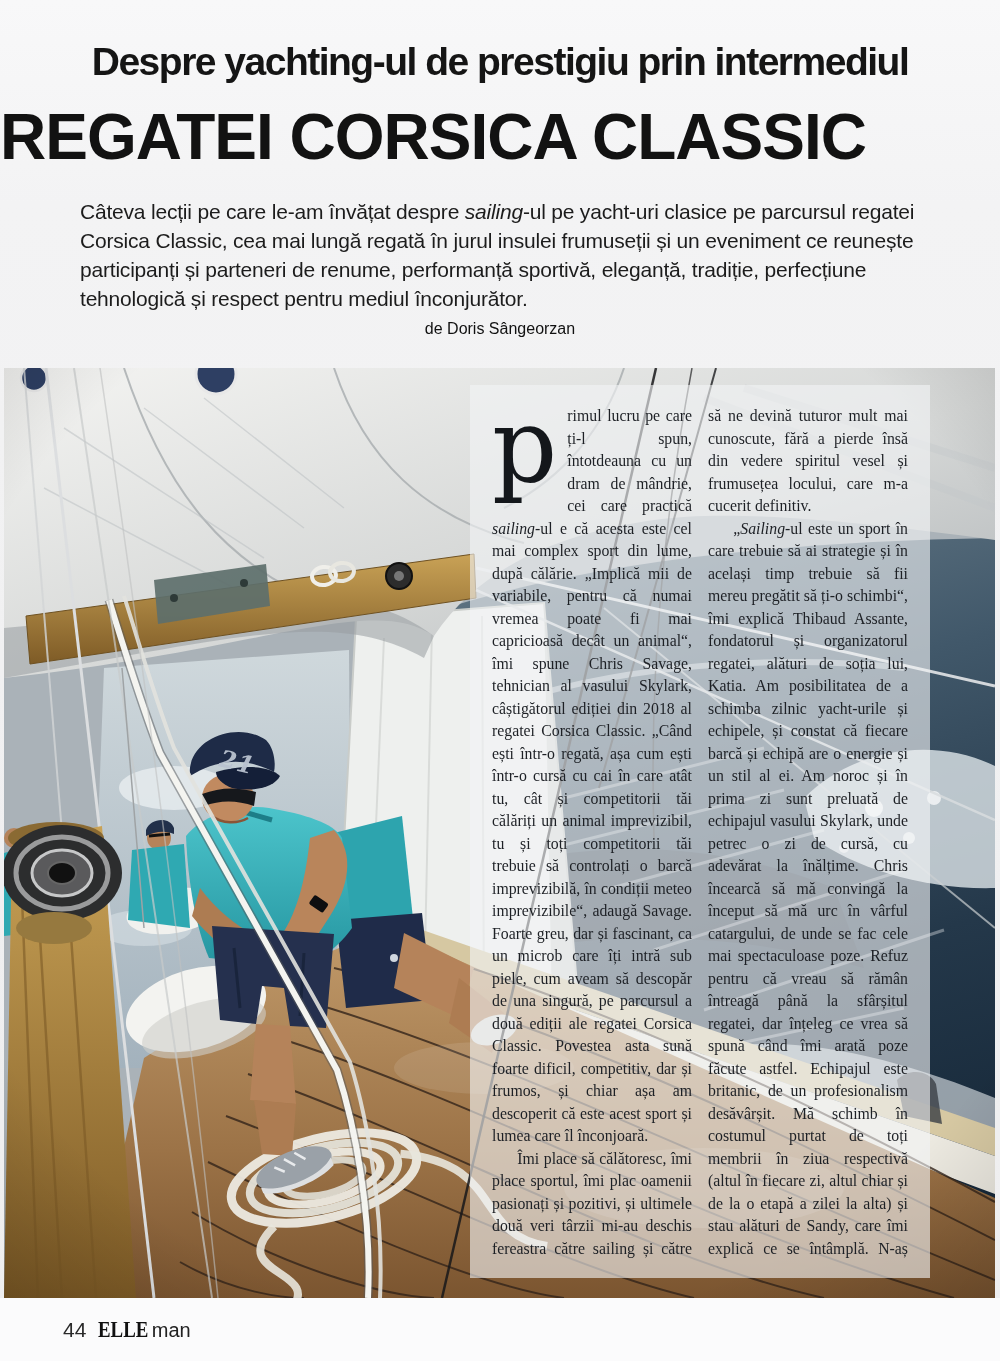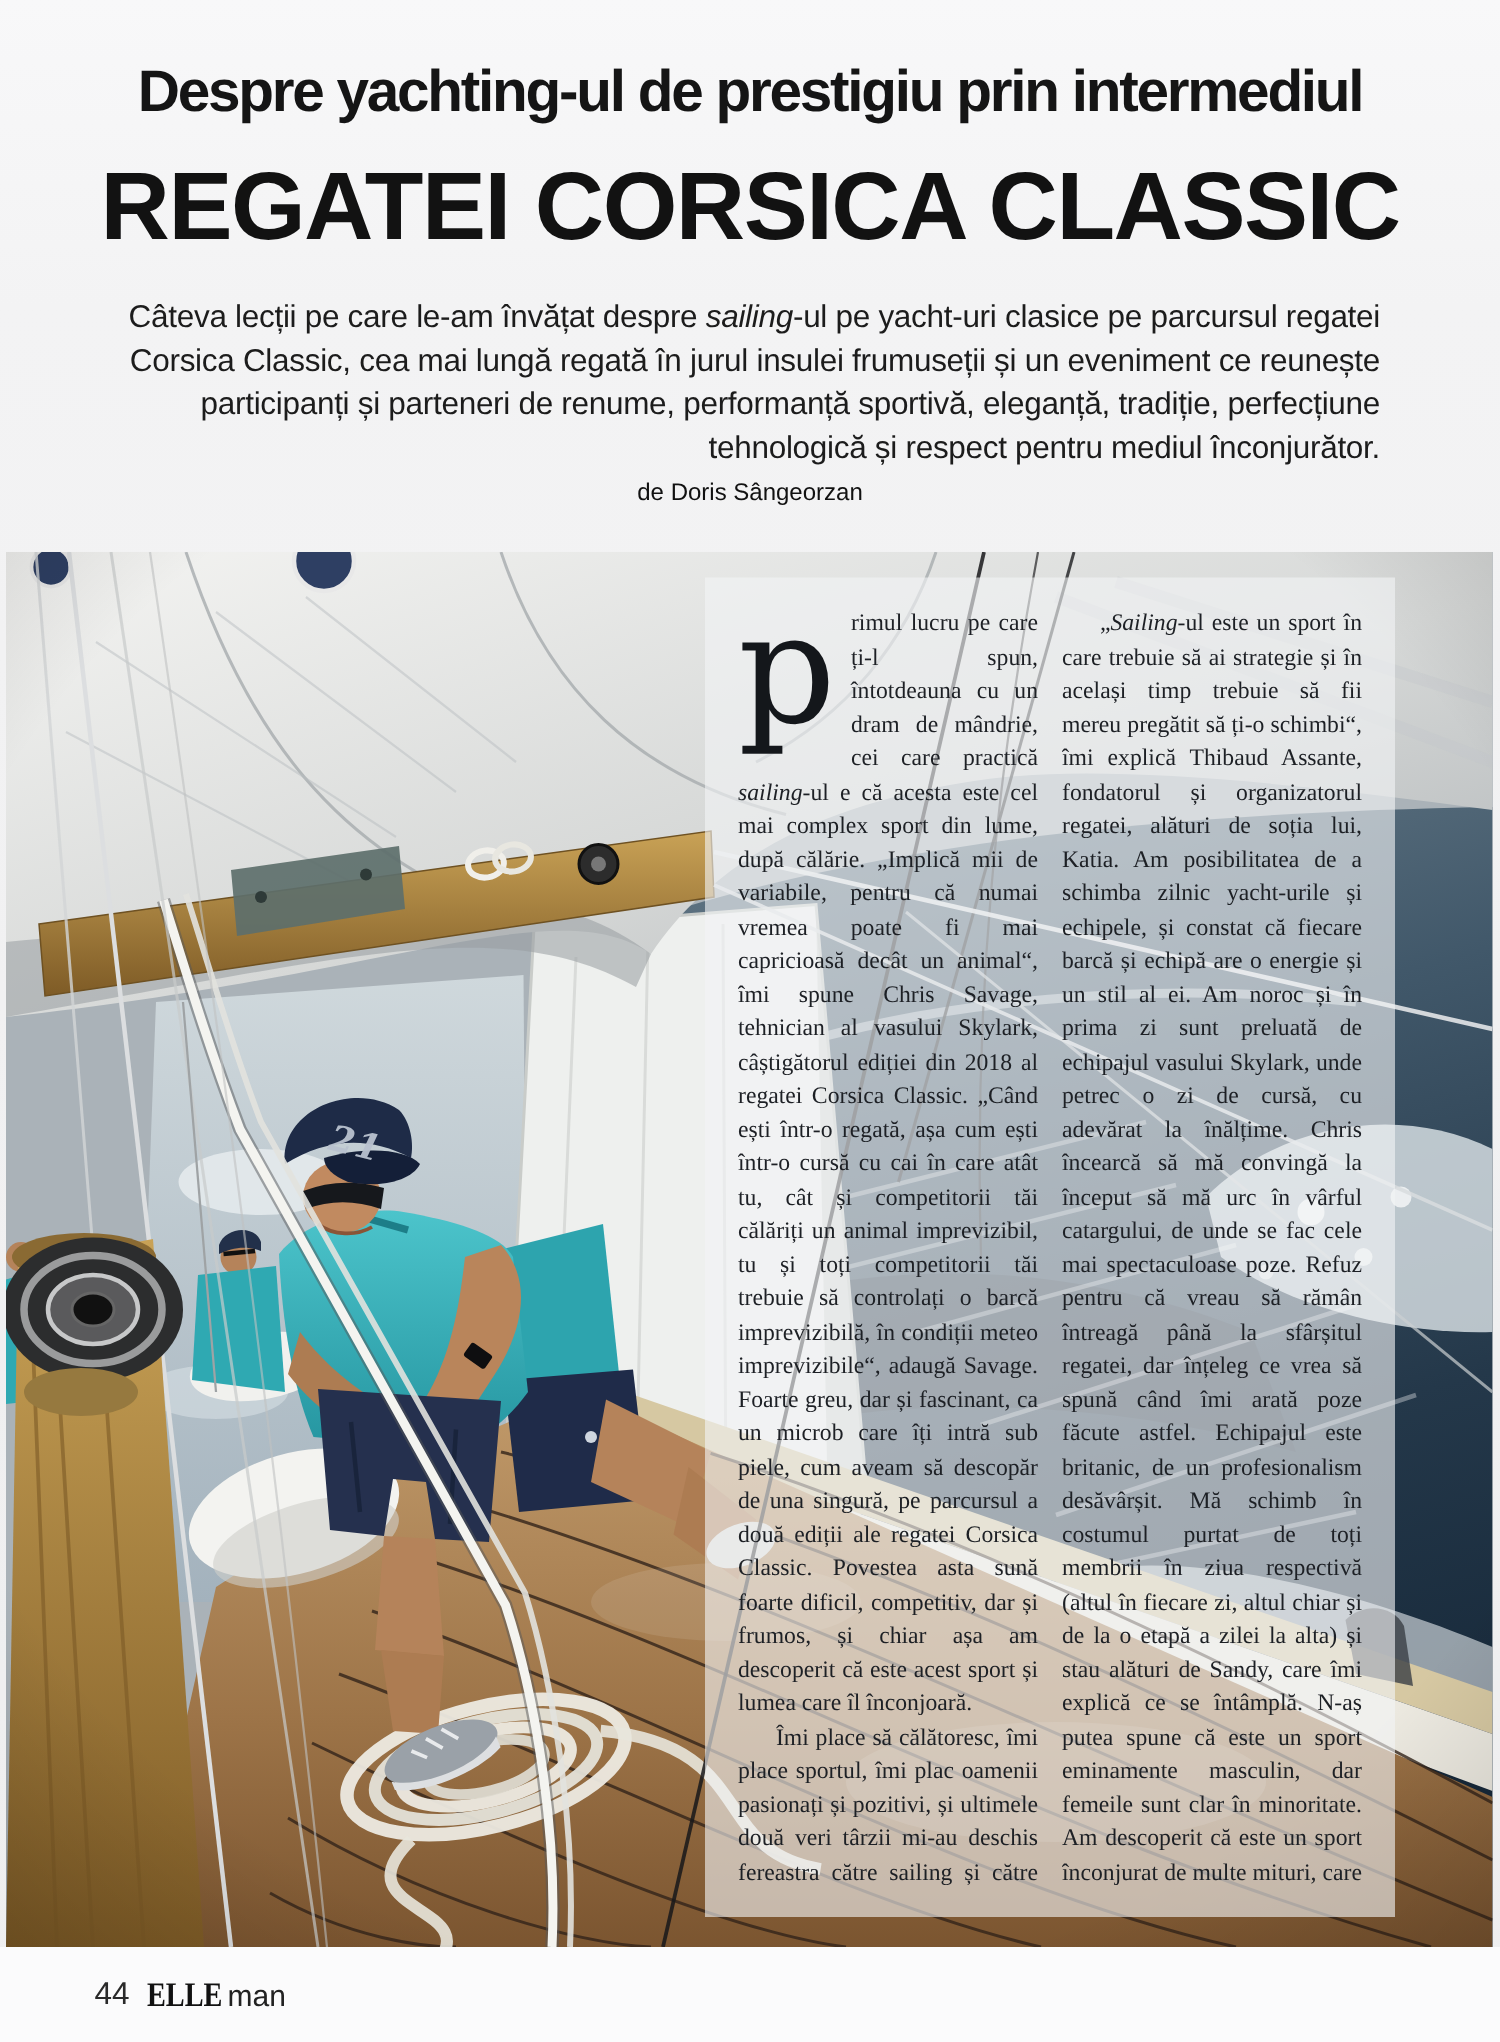--- a/index.html
+++ b/index.html
@@ -2,23 +2,23 @@
 <html lang="ro"><head>
 <meta charset="utf-8">
 <style>
   html,body{margin:0;padding:0;background:#dcdcdc;}
   .page{position:relative;width:1000px;height:1361px;margin:0 auto;overflow:hidden;
         background:linear-gradient(180deg,#f8f8f9 0%,#f3f3f4 15%,#eeeeef 100%);
         font-family:"Liberation Sans",sans-serif;}
   
   .kicker{position:absolute;top:40px;left:0;width:100%;margin:0;text-align:center;
           font-size:39px;font-weight:700;letter-spacing:-1.5px;color:#151515;}
-  .title{position:absolute;top:100px;left:0;width:100%;margin:0;text-align:center;
+  .title{position:absolute;top:100px;left:0;width:100%;margin:0;text-align:left;
          font-size:64px;font-weight:700;letter-spacing:-1px;color:#121212;}
-  .lede{position:absolute;top:198px;left:80px;width:840px;margin:0;text-align:right;
+  .lede{position:absolute;top:198px;left:80px;width:840px;margin:0;text-align:left;
         font-size:21px;line-height:1.38;color:#1c1c1c;letter-spacing:-0.2px;}
   .lede em{font-style:italic;}
   .byline{position:absolute;top:320px;left:0;width:100%;margin:0;text-align:center;
           font-size:16px;color:#111;}
   
   .photo{position:absolute;left:4px;top:368px;width:991px;height:930px;margin:0;
          background:#8e979d;}
   .photo svg{display:block;width:100%;height:100%;}
   
   .textbox{position:absolute;left:466px;top:17px;width:460px;height:893px;
@@ -257,20 +257,21 @@
 
       <rect x="0" y="0" width="991" height="930" fill="url(#vig)"></rect>
     </svg>
 
     <div class="textbox">
       <div class="col">
           <p><span class="dropcap">p</span><span>rimul lucru pe care ți-l spun, întotdeauna cu un dram de mândrie, cei care practică </span><em>sailing</em><span>-ul e că acesta este cel mai complex sport din lume, după călărie. „Implică mii de variabile, pentru că numai vremea poate fi mai capricioasă decât un animal“, îmi spune Chris Savage, tehnician al vasului Skylark, câștigătorul ediției din 2018 al regatei Corsica Classic. „Când ești într-o regată, așa cum ești într-o cursă cu cai în care atât tu, cât și competitorii tăi călăriți un animal imprevizibil, tu și toți competitorii tăi trebuie să controlați o barcă imprevizibilă, în condiții meteo imprevizibile“, adaugă Savage. Foarte greu, dar și fascinant, ca un microb care îți intră sub piele, cum aveam să descopăr de una singură, pe parcursul a două ediții ale regatei Corsica Classic. Povestea asta sună foarte dificil, competitiv, dar și frumos, și chiar așa am descoperit că este acest sport și lumea care îl înconjoară.</span></p>
           <p class="indent"><span>Îmi place să călătoresc, îmi place sportul, îmi plac oamenii pasionați și pozitivi, și ultimele două veri târzii mi-au deschis fereastra către sailing și către acest colț superb de lume. Și dacă în primul an m-am concentrat mai mult pe partea de lifestyle a regatei și m-am familiarizat cu insula, vremea fiind frumoasă și traseul mult mai previzibil, anul acesta vremea a făcut ca detaliile tehnice</span></p>
         </div>
       <div class="col">
+          <p><span>să ne devină tuturor mult mai cunoscute, fără a pierde însă din vedere spiritul vesel și frumusețea locului, care m-a cucerit definitiv.</span></p>
           <p class="indent"><span>„</span><em>Sailing</em><span>-ul este un sport în care trebuie să ai strategie și în același timp trebuie să fii mereu pregătit să ți-o schimbi“, îmi explică Thibaud Assante, fondatorul și organizatorul regatei, alături de soția lui, Katia. Am posibilitatea de a schimba zilnic yacht-urile și echipele, și constat că fiecare barcă și echipă are o energie și un stil al ei. Am noroc și în prima zi sunt preluată de echipajul vasului Skylark, unde petrec o zi de cursă, cu adevărat la înălțime. Chris încearcă să mă convingă la început să mă urc în vârful catargului, de unde se fac cele mai spectaculoase poze. Refuz pentru că vreau să rămân întreagă până la sfârșitul regatei, dar înțeleg ce vrea să spună când îmi arată poze făcute astfel. Echipajul este britanic, de un profesionalism desăvârșit. Mă schimb în costumul purtat de toți membrii în ziua respectivă (altul în fiecare zi, altul chiar și de la o etapă a zilei la alta) și stau alături de Sandy, care îmi explică ce se întâmplă. N-aș putea spune că este un sport eminamente masculin, dar femeile sunt clar în minoritate. Am descoperit că este un sport înconjurat de multe mituri, care în realitate este deschis tuturor vârstelor și mediilor sociale. Tot Sandy îmi spune că cea mai bună metodă de a învăța și practica este pe un </span></p>
         </div>
     </div>
   </figure>
 
   <footer class="footer">
     <span class="pagenum">44</span>
     <span class="brand"><span class="elle">ELLE</span><span class="man">man</span></span>
   </footer>
 

